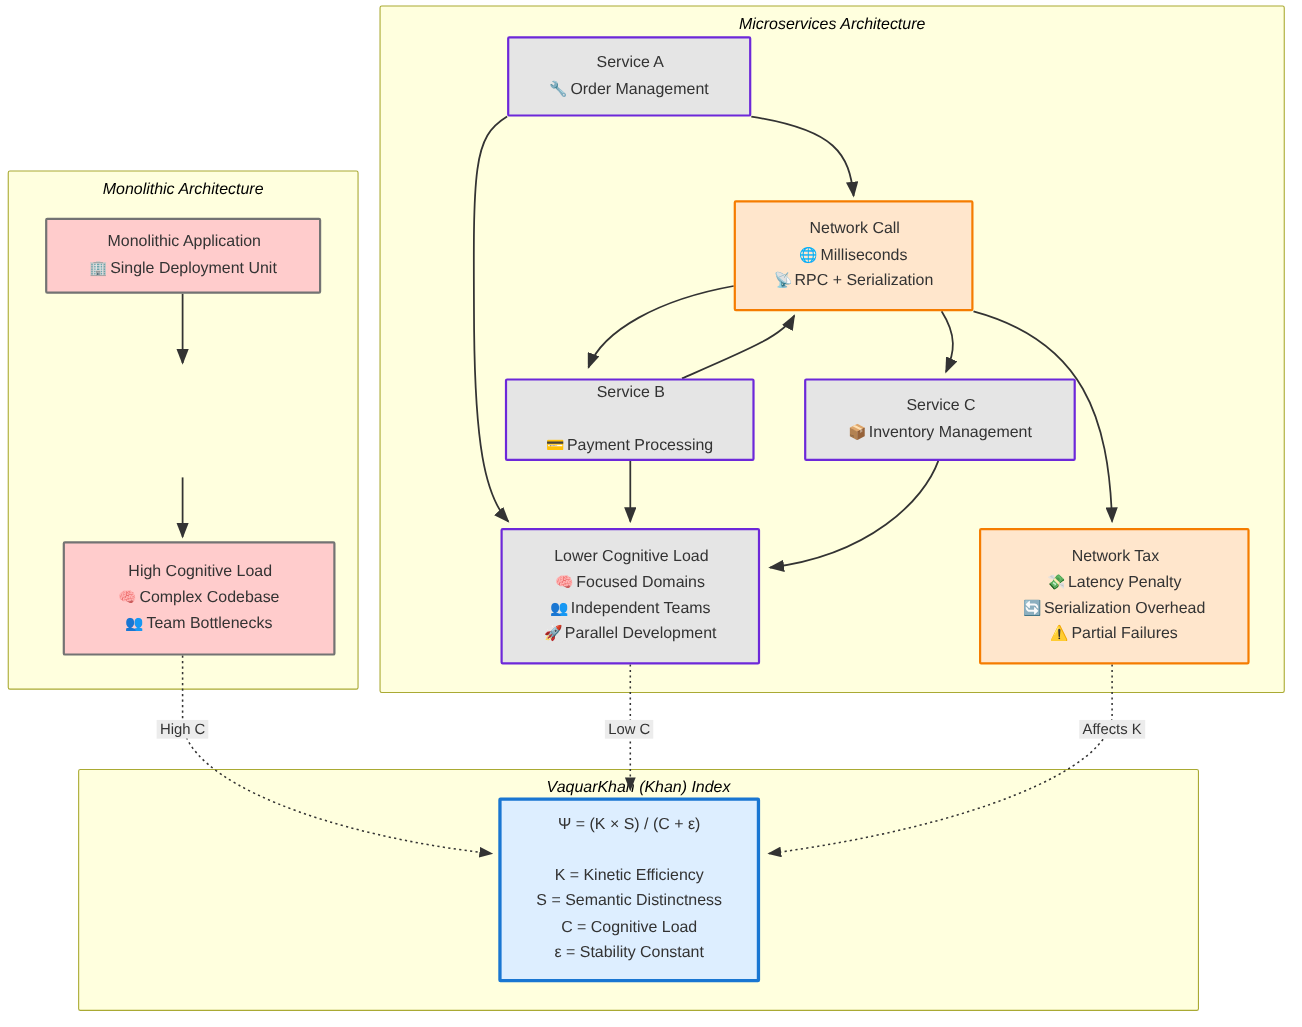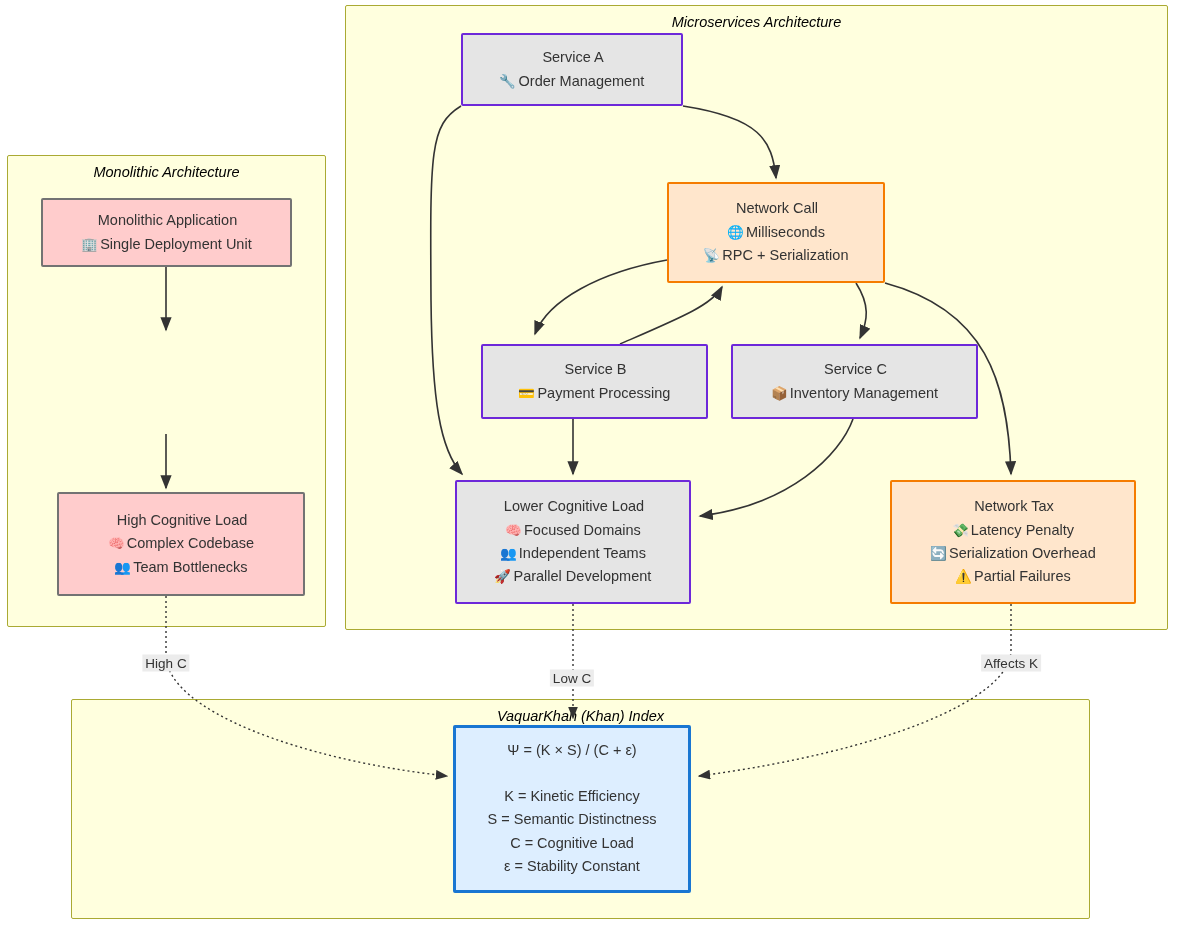--- a/index.html
+++ b/index.html
@@ -147,21 +147,21 @@
     </g>
 
     <g fill="none" stroke="#333333" stroke-width="1.4" stroke-dasharray="2,3" marker-end="url(#arrowdot)">
       <path d="M166,596 L166,655 C166,710 300,760 447,776"></path>
       <path d="M573,604 L573,660 L573,718"></path>
       <path d="M1011,604 L1011,650 C1011,700 880,752 699,776"></path>
     </g>
   </svg>
 
   <div class="edge-label" style="left:166px; top:663px;">High C</div>
-  <div class="edge-label" style="left:572px; top:678px;">Low C</div>
+  <div class="edge-label" style="left:572px; top:663px;">Low C</div>
   <div class="edge-label" style="left:1011px; top:663px;">Affects K</div>
 
   <div class="node n-red" style="left:41px; top:198px; width:251px; height:69px;">
     <span class="ln"><span class="ico"></span><span>Monolithic Application</span></span>
     <span class="ln"><span class="ico">🏢</span><span>Single Deployment Unit</span></span>
   </div>
 
 
   <div class="node n-red" style="left:57px; top:492px; width:248px; height:104px;">
     <span class="ln"><span class="ico"></span><span>High Cognitive Load</span></span>
@@ -173,21 +173,21 @@
     <span class="ln"><span class="ico"></span><span>Service A</span></span>
     <span class="ln"><span class="ico">🔧</span><span>Order Management</span></span>
   </div>
 
   <div class="node n-orange" style="left:667px; top:182px; width:218px; height:101px;">
     <span class="ln"><span class="ico"></span><span>Network Call</span></span>
     <span class="ln"><span class="ico">🌐</span><span>Milliseconds</span></span>
     <span class="ln"><span class="ico">📡</span><span>RPC + Serialization</span></span>
   </div>
 
-  <div class="node n-green" style="left:481px; top:344px; width:227px; height:75px;">
+  <div class="node n-green" style="left:459px; top:344px; width:227px; height:75px;justify-content:space-between;">
     <span class="ln"><span class="ico"></span><span>Service B</span></span>
     <span class="ln"><span class="ico">💳</span><span>Payment Processing</span></span>
   </div>
 
   <div class="node n-green" style="left:731px; top:344px; width:247px; height:75px;">
     <span class="ln"><span class="ico"></span><span>Service C</span></span>
     <span class="ln"><span class="ico">📦</span><span>Inventory Management</span></span>
   </div>
 
   <div class="node n-green" style="left:455px; top:480px; width:236px; height:124px;">

